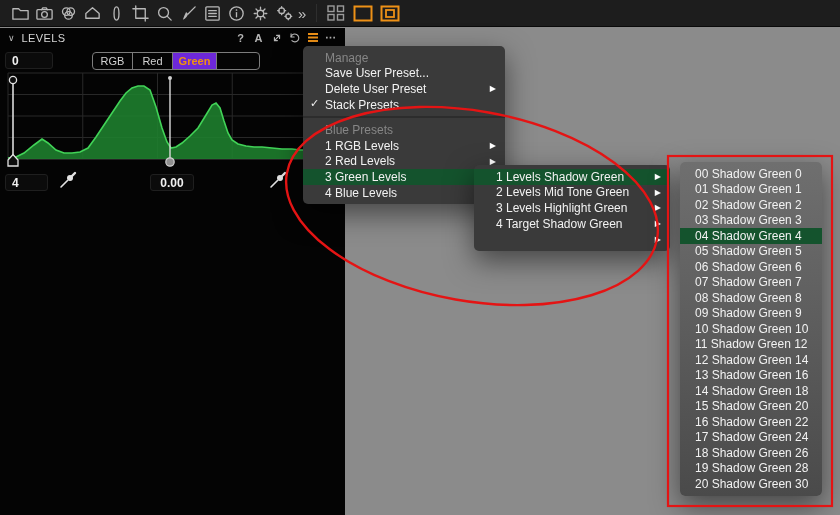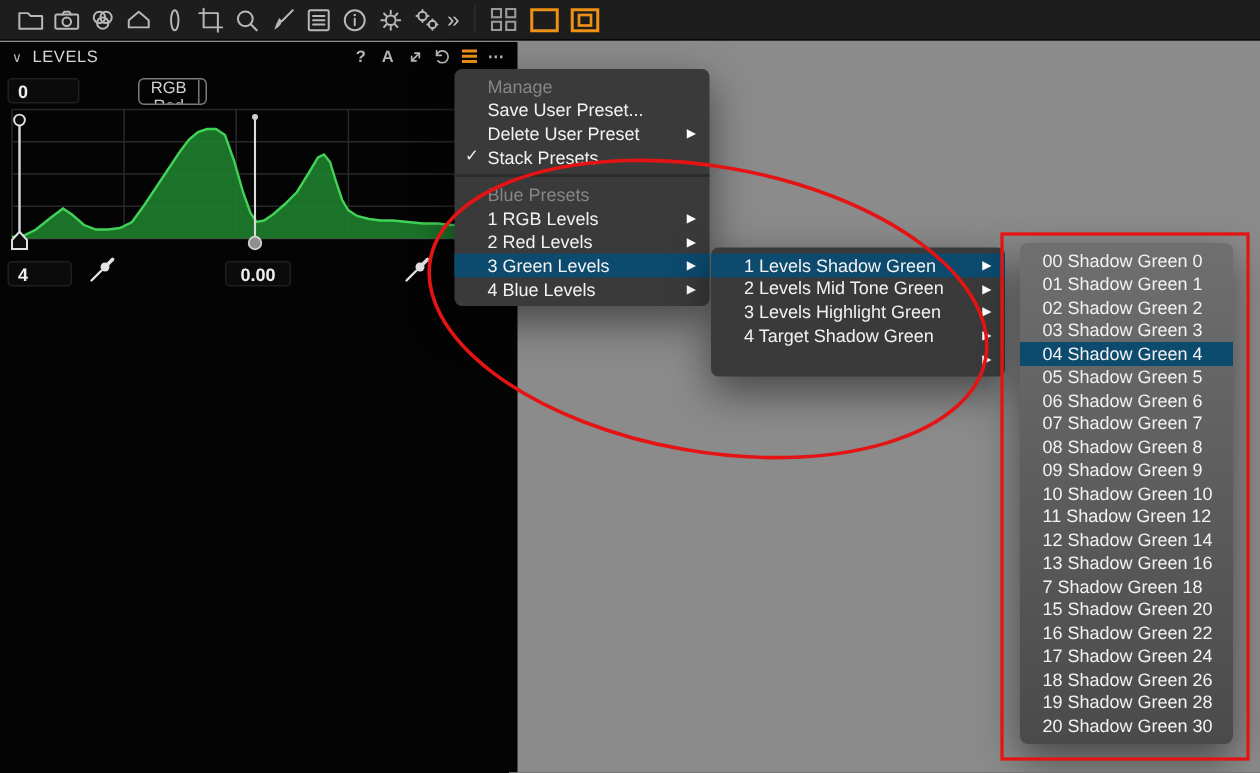--- a/index.html
+++ b/index.html
@@ -24,36 +24,36 @@
   .head-actions{margin-left:auto;display:flex;align-items:center;gap:5px;}
   .hd-ic{width:13px;height:13px;display:flex;align-items:center;justify-content:center;
          color:#b5b5b5;font-size:11px;font-weight:bold;}
   .hd-ic svg{stroke:#b5b5b5;fill:none;stroke-width:1.3;stroke-linecap:round;}
   .num-input{position:absolute;background:#0b0b0b;border:1px solid #1f1f1f;border-radius:3px;
              color:#f0f0f0;font-size:12px;font-weight:bold;display:flex;align-items:center;
              padding:0 6px;height:17px;}
   .num-input.center{justify-content:center;}
   
   .tabs{position:absolute;left:92px;top:24px;height:18px;display:flex;border:1px solid #7c7c7c;
-        border-radius:4px;overflow:hidden;flex-direction:column;}
+        border-radius:4px;overflow:hidden;}
   .tab{height:100%;display:flex;align-items:center;justify-content:center;font-size:11px;
        color:#d2d2d2;border-right:1px solid #7c7c7c;}
   .tab:last-child{border-right:none;}
   .tab.sel{color:#f0930f;background:#6d28d9;font-weight:bold;}
   .hist-svg{position:absolute;left:0;top:42px;}
   .dropper svg{stroke:#e3e3e3;stroke-width:1.6;stroke-linecap:round;fill:#e3e3e3;}
   .dropper{position:absolute;width:20px;height:20px;}
   
   .menu{position:absolute;background:#3a3a3a;border-radius:5px;padding:4px 0;
         box-shadow:0 10px 28px rgba(0,0,0,.5);color:#f2f2f2;font-size:12px;z-index:5;}
   .menu .row{height:15.6px;display:flex;align-items:center;position:relative;
              padding:0 9px 0 22px;white-space:nowrap;}
   .menu .row .check{position:absolute;left:7px;font-size:11px;top:0px;}
   .menu .row .arrow{margin-left:auto;font-size:8px;padding-left:12px;color:#fff;}
-  .menu .row.sel{background:#0c4a6e;}
+  .menu .row.sel{background:#14532d;}
   .menu .row.dis{color:#868686;}
   .menu .sep{height:2px;background:#2c2c2c;margin:4px 0;}
   .menu.light{background:linear-gradient(#6f6f6f,#4a4a4a);}
   .menu.light .row{padding-left:15px;height:15.5px;}
   
   .annot{position:absolute;left:0;top:0;z-index:9;pointer-events:none;}
 </style>
 </head>
 <body>
 
@@ -228,21 +228,21 @@
     <div class="num-input center" style="left:150px;top:146px;width:44px;">0.00</div>
     <span class="dropper" style="left:268px;top:142px;">
       <svg width="20" height="20" viewBox="0 0 20 20">
         <path d="M3 17 L9.5 10.5" fill="none"></path>
         <circle cx="12" cy="8" r="3" stroke="none"></circle>
         <path d="M14 6 L17 3" fill="none" stroke-width="2.4"></path>
       </svg>
     </span>
   </div>
 
-  <div class="menu" id="menu-main" style="left:303px;top:46px;width:170px;">
+  <div class="menu" id="menu-main" style="left:303px;top:46px;width:202px;">
       <div class="row dis">
         <span>Manage</span>
       </div>
       <div class="row">
         <span>Save User Preset...</span>
       </div>
       <div class="row">
         <span>Delete User Preset</span>
         <span class="arrow">▶</span>
       </div>
@@ -329,21 +329,21 @@
       <div class="row">
         <span>11 Shadow Green 12</span>
       </div>
       <div class="row">
         <span>12 Shadow Green 14</span>
       </div>
       <div class="row">
         <span>13 Shadow Green 16</span>
       </div>
       <div class="row">
-        <span>7 Shadow Green 18</span>
+        <span>14 Shadow Green 18</span>
       </div>
       <div class="row">
         <span>15 Shadow Green 20</span>
       </div>
       <div class="row">
         <span>16 Shadow Green 22</span>
       </div>
       <div class="row">
         <span>17 Shadow Green 24</span>
       </div>

